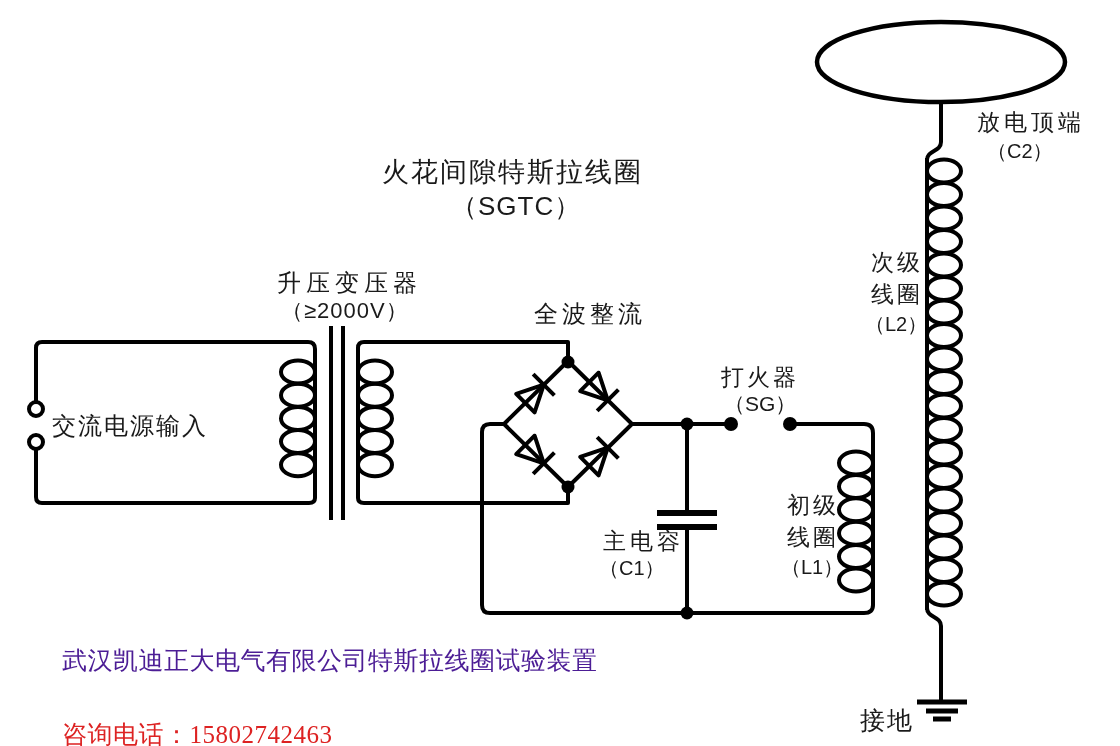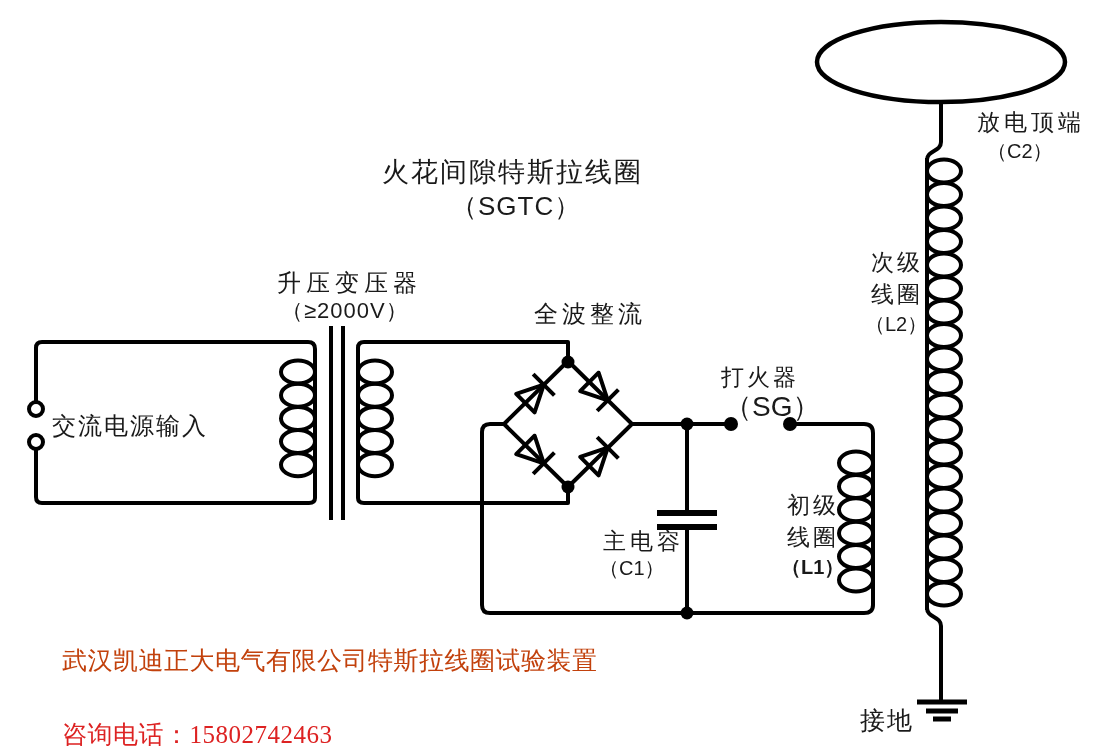--- a/index.html
+++ b/index.html
@@ -13,26 +13,26 @@
   }
   .stage svg{position:absolute;left:0;top:0;}
   .lbl{position:absolute;white-space:nowrap;line-height:1.1;color:#1a1a1a;}
   .t1{left:382px;top:158px;font-size:27px;letter-spacing:2px;}
   .t2{left:451px;top:192px;font-size:26px;letter-spacing:1px;}
   .xf-name{left:277px;top:270px;font-size:24px;letter-spacing:5px;}
   .xf-spec{left:281px;top:299px;font-size:22px;letter-spacing:1px;}
   .ac{left:52px;top:413px;font-size:24px;letter-spacing:2px;}
   .rect-lbl{left:534px;top:301px;font-size:24px;letter-spacing:4px;}
   .sg-name{left:721px;top:365px;font-size:23px;letter-spacing:3px;}
-  .sg-ref{left:724px;top:392px;font-size:28px;}
+  .sg-ref{left:724px;top:392px;font-size:21px;}
   .cap-name{left:603px;top:529px;font-size:23px;letter-spacing:4px;}
   .cap-ref{left:599px;top:557px;font-size:20px;}
   .l1a{left:787px;top:493px;font-size:23px;letter-spacing:3px;font-family:Liberation Serif, serif;}
   .l1b{left:787px;top:525px;font-size:23px;letter-spacing:3px;}
-  .l1r{left:781px;top:556px;font-size:20px;font-weight:bold;}
+  .l1r{left:781px;top:556px;font-size:20px;}
   .l2a{left:871px;top:250px;font-size:23px;letter-spacing:3px;}
   .l2b{left:871px;top:282px;font-size:23px;letter-spacing:3px;}
   .l2r{left:865px;top:313px;font-size:20px;}
   .top-name{left:963px;top:110px;font-size:23px;letter-spacing:4px;margin-left:14px;}
   .top-ref{left:987px;top:140px;font-size:20px;}
   .gnd{left:860px;top:707px;font-size:25px;letter-spacing:2px;}
   .foot{font-family:"Liberation Serif", serif;font-size:25px;letter-spacing:0.5px;}
   .foot1{left:62px;top:647px;}
   .foot2{left:62px;top:682px;margin-top:39px;}
 </style>
@@ -184,15 +184,15 @@
 
   <div class="lbl l2a">次级</div>
   <div class="lbl l2b">线圈</div>
   <div class="lbl l2r">（L2）</div>
 
   <div class="lbl top-name">放电顶端</div>
   <div class="lbl top-ref">（C2）</div>
 
   <div class="lbl gnd">接地</div>
 
-  <div class="lbl foot foot1" style="color: #c2410c;">武汉凯迪正大电气有限公司特斯拉线圈试验装置</div>
+  <div class="lbl foot foot1" style="color: #4c1d95;">武汉凯迪正大电气有限公司特斯拉线圈试验装置</div>
   <div class="lbl foot foot2" style="color: rgb(221, 34, 34);">咨询电话：15802742463</div>
 </div>
 
 </body></html>

